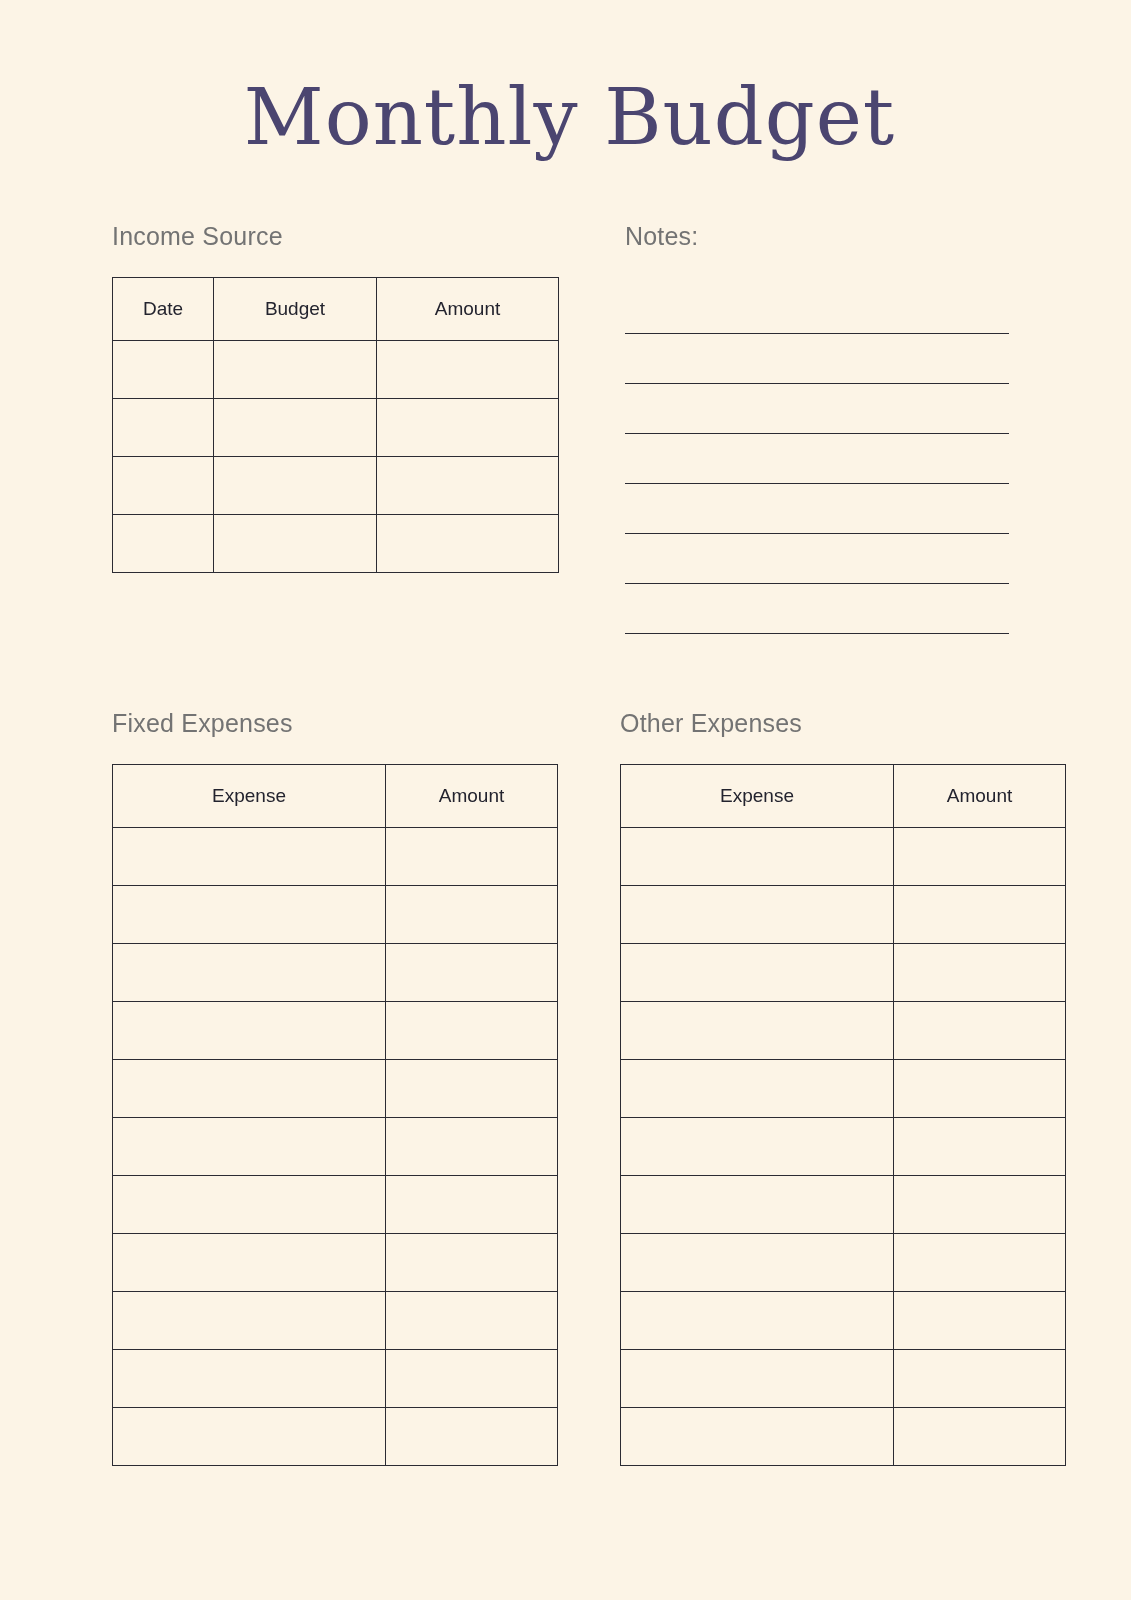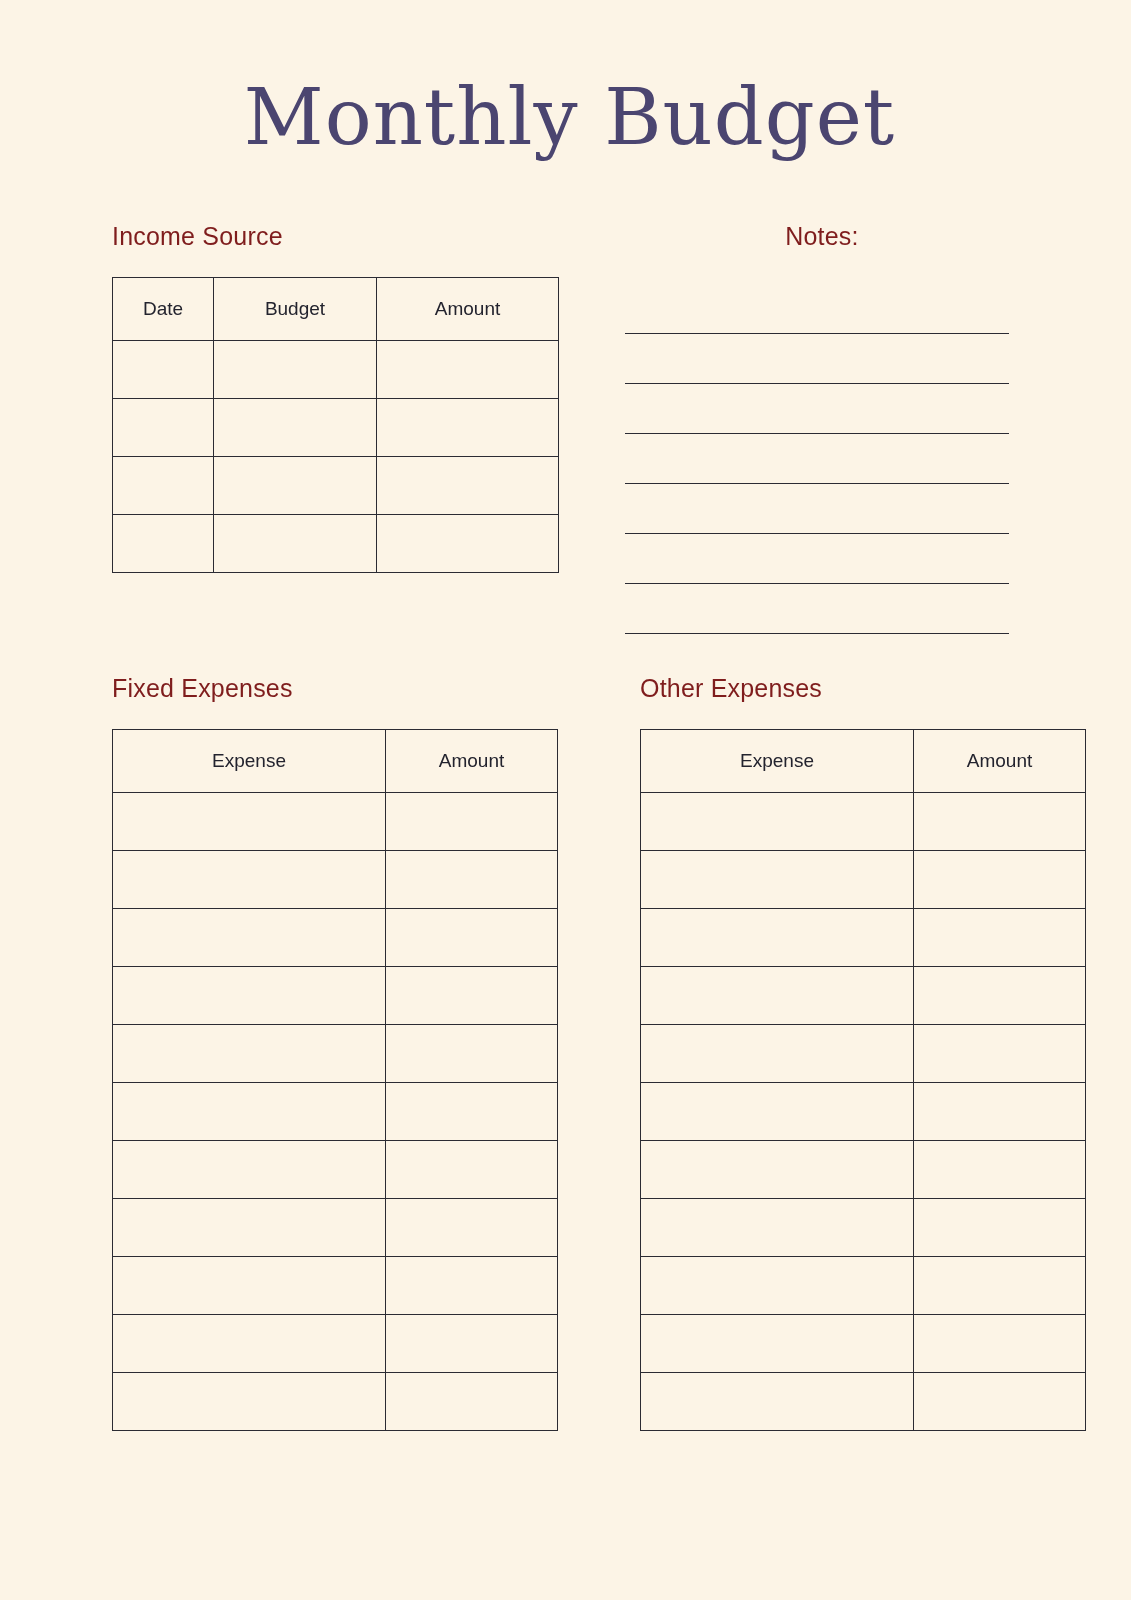--- a/index.html
+++ b/index.html
@@ -37,36 +37,36 @@
 
   
   .row-top {
     display: flex;
     margin-top: 66px;
     padding: 0 112px 0 112px;
     box-sizing: border-box;
     gap: 70px;
   }
   .col-left-top { width: 443px; }
-  .col-right-top { width: 377px; flex: 1; text-align: center; }
+  .col-right-top { width: 377px; flex: 1; }
 
   .row-bottom {
     display: flex;
-    margin-top: 40px;
+    margin-top: 75px;
     padding: 0 100px 0 112px;
     box-sizing: border-box;
-    gap: 56px;
+    gap: 36px;
   }
   .col-fixed { width: 443px; }
   .col-other { width: 443px; padding-left: 29px; }
 
   .section-heading {
     font-size: 25px;
     font-weight: 400;
-    color: #7f1d1d;
+    color: #737373;
     margin: 0 0 26px 0;
     letter-spacing: 0.2px;
   }
   .section-heading.notes {
     margin-left: 0;
   }
 
   
   table.grid {
     border-collapse: collapse;

